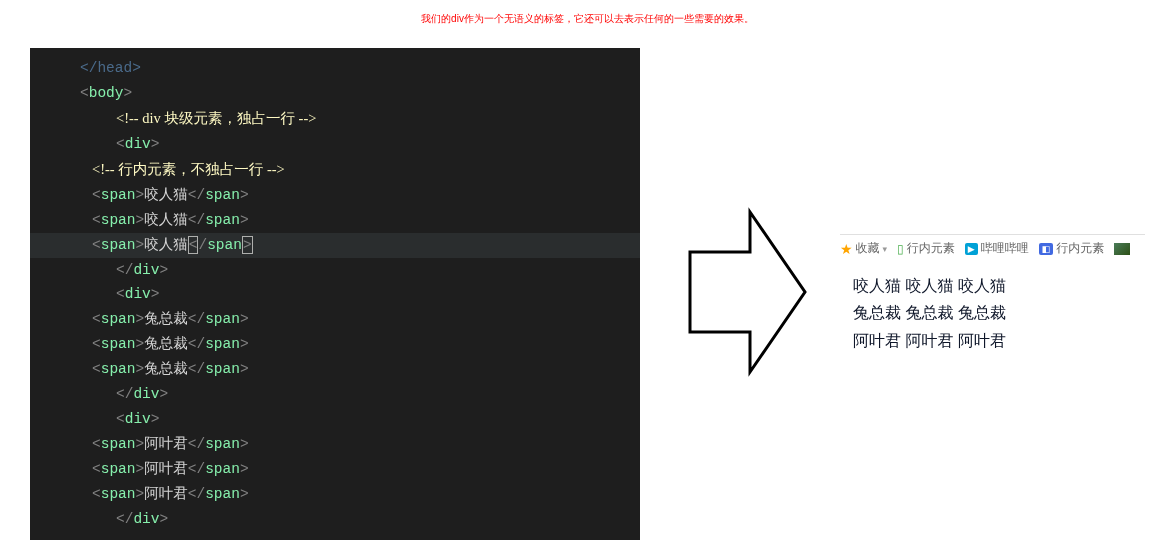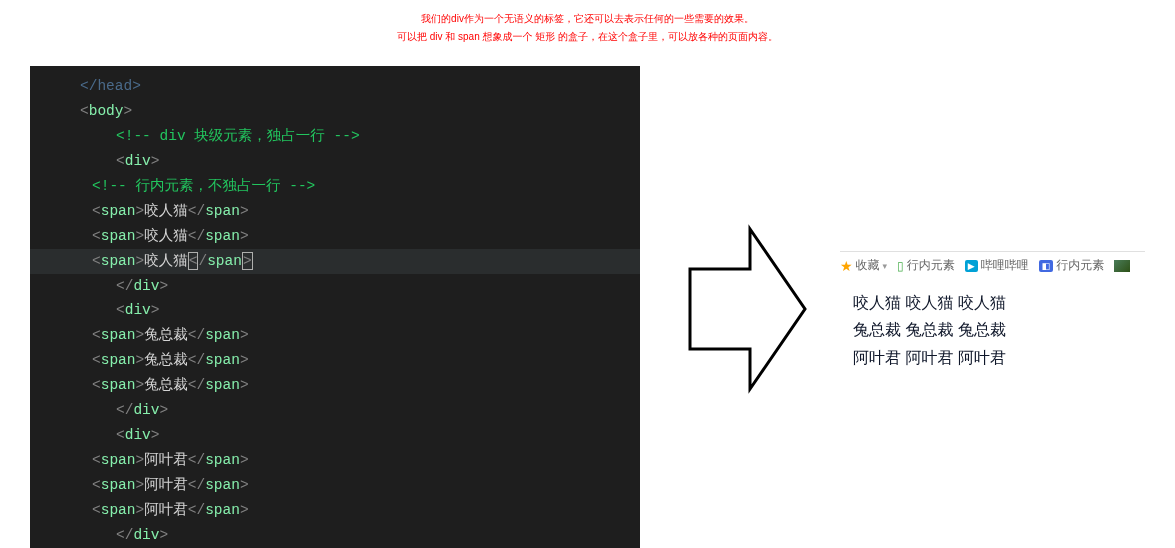--- a/index.html
+++ b/index.html
@@ -40,21 +40,21 @@
       white-space: pre;
     }
     .code-line.highlighted {
       background: #2a2d2e;
     }
     .indent1 { padding-left: 50px; }
     .indent2 { padding-left: 86px; }
     .indent3 { padding-left: 62px; }
     .tag-bracket { color: #808080; }
     .tag-name { color: #86efac; }
-    .comment { color: #22c55e; }
+    .comment { color: #fef9c3; font-family: Liberation Serif, serif; }
     .text-content { color: #d4d4d4; }
     .cursor-box {
       border: 1px solid #aeafad;
       padding: 0 0px;
     }
     .faded-close { color: #4a6a8a; }
     
     .arrow-container {
       margin-left: 40px;
       margin-right: 30px;
@@ -111,21 +111,20 @@
       color: #0f172a;
       padding-left: 5px;
       margin-left: 8px;
     }
   </style>
 </head>
 <body>
 
 <div class="description">
   <div>我们的div作为一个无语义的标签，它还可以去表示任何的一些需要的效果。</div>
-  <div>可以把 div 和 span 想象成一个 矩形 的盒子，在这个盒子里，可以放各种的页面内容。</div>
 </div>
 
 <div class="main-content">
 
   <div class="code-editor">
     <div class="code-line indent1"><span class="faded-close">&lt;/head&gt;</span></div>
     <div class="code-line indent1"><span class="tag-bracket">&lt;</span><span class="tag-name">body</span><span class="tag-bracket">&gt;</span></div>
     <div class="code-line indent2"><span class="comment">&lt;!-- div 块级元素，独占一行 --&gt;</span></div>
     <div class="code-line indent2"><span class="tag-bracket">&lt;</span><span class="tag-name">div</span><span class="tag-bracket">&gt;</span></div>
     <div class="code-line indent3"><span class="comment">&lt;!-- 行内元素，不独占一行 --&gt;</span></div>

